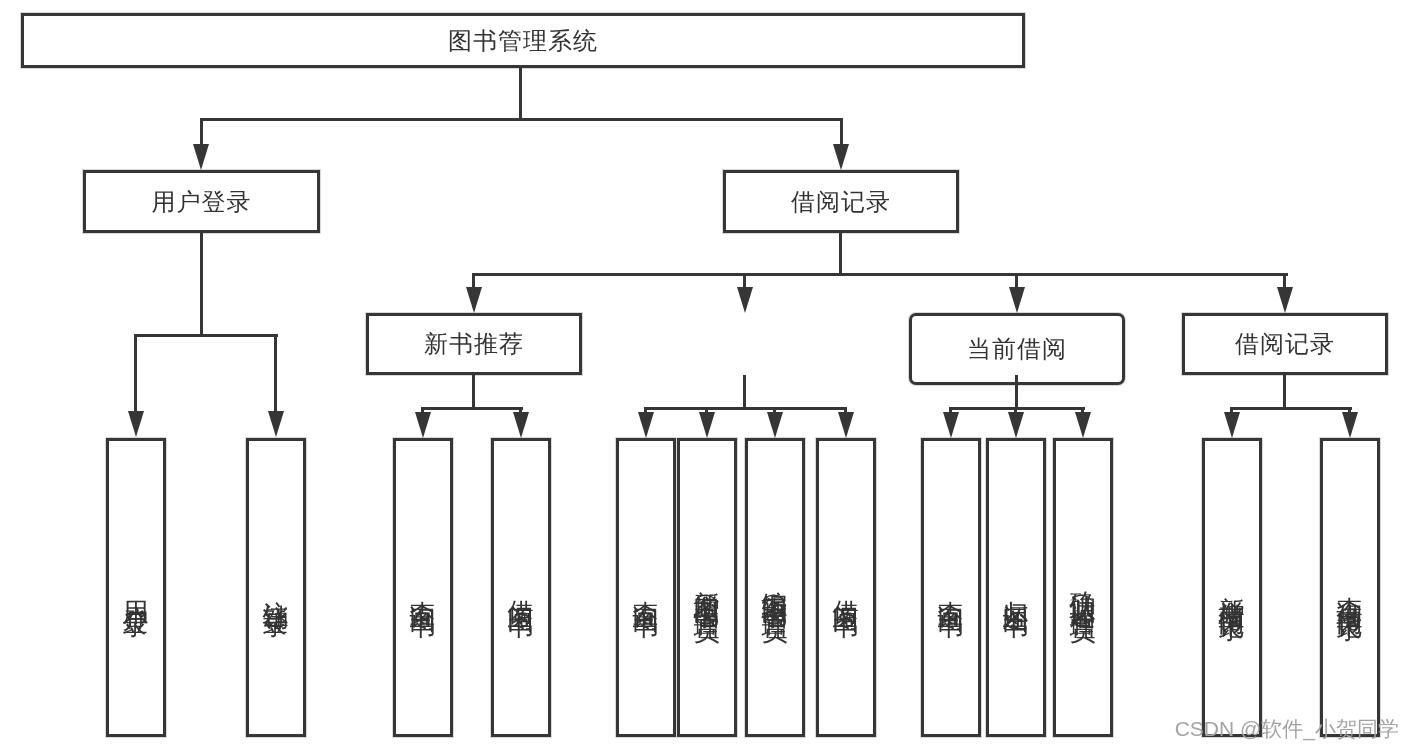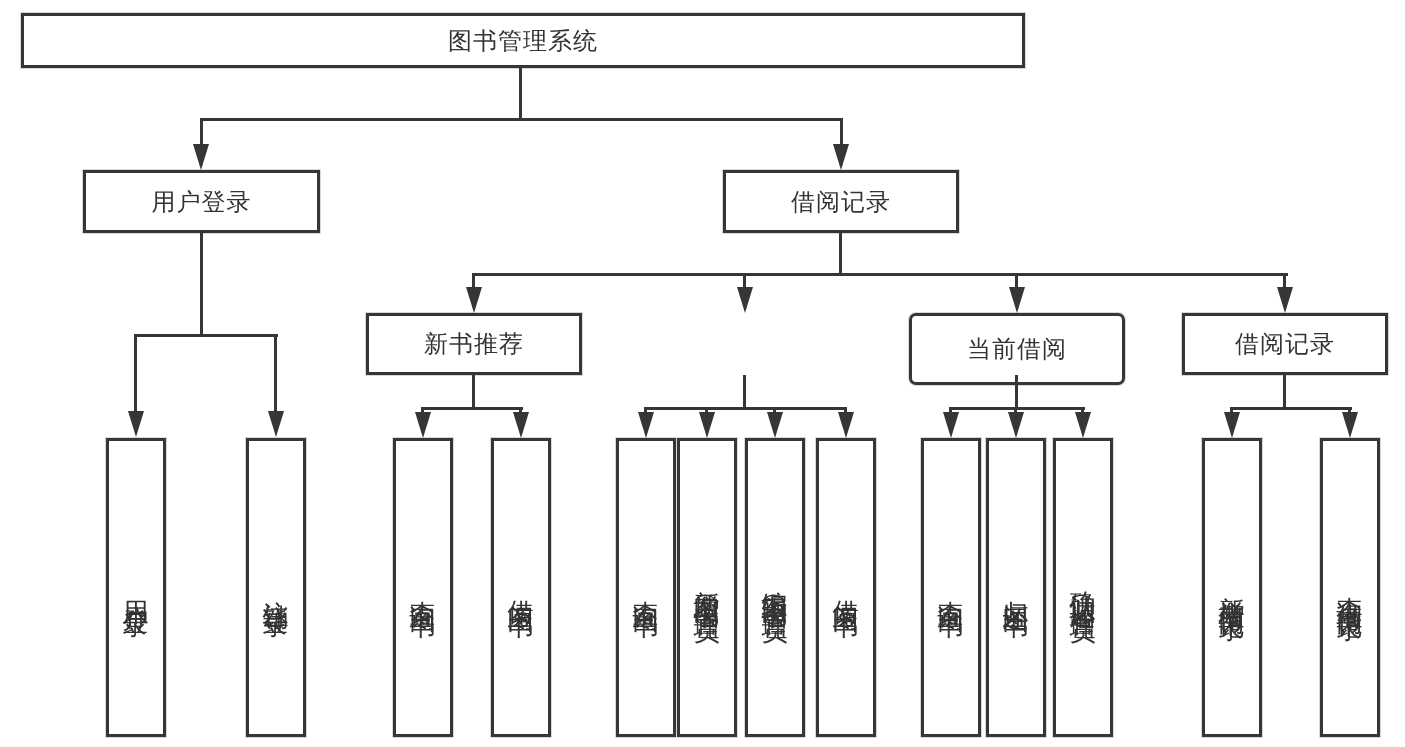--- a/index.html
+++ b/index.html
@@ -149,13 +149,14 @@
   <div class="vl" style="left:1081px;top:407px;height:8px;"></div>
   <div class="ar" style="left:1075px;top:412px;"></div>
 
   <div class="vl" style="left:1283px;top:375px;height:32px;"></div>
   <div class="hl" style="left:1230px;top:407px;width:122px;"></div>
   <div class="vl" style="left:1230px;top:407px;height:8px;"></div>
   <div class="ar" style="left:1224px;top:412px;"></div>
   <div class="vl" style="left:1348px;top:407px;height:8px;"></div>
   <div class="ar" style="left:1342px;top:412px;"></div>
 
+  <div class="watermark">CSDN @软件_小贺同学</div>
 </div>
 
 </body></html>

